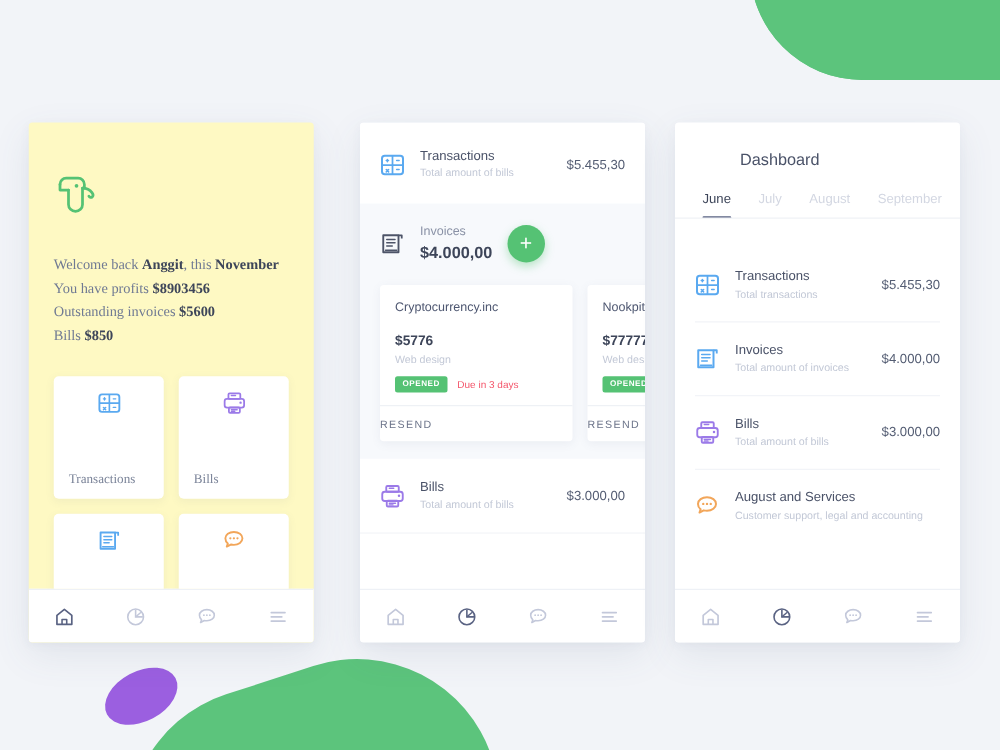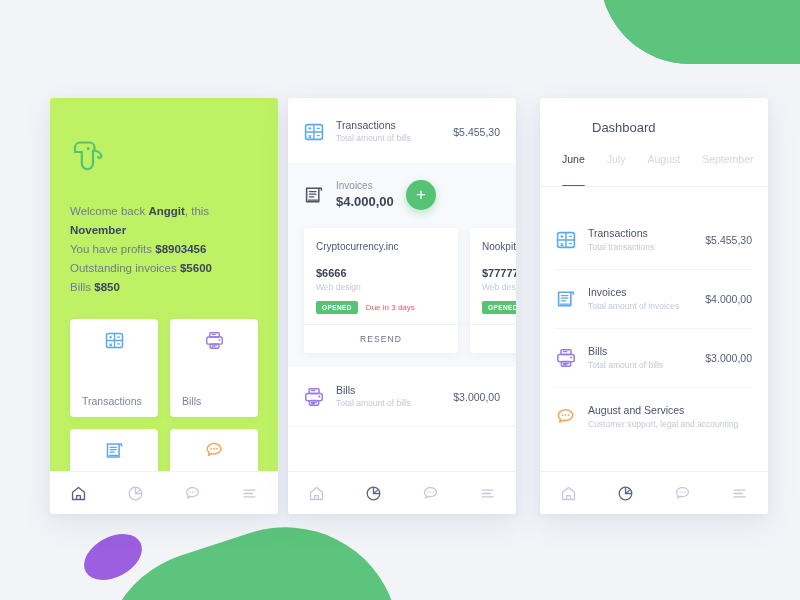--- a/index.html
+++ b/index.html
@@ -35,21 +35,21 @@
   }
 
   
   .panel{
     position:absolute;top:98px;width:228px;height:416px;
     border-radius:3px;overflow:hidden;
     box-shadow:0 10px 30px rgba(80,95,130,.10), 0 2px 8px rgba(80,95,130,.05);
     background:#ffffff;
     display:flex;flex-direction:column;
   }
-  #panel-home{left:50px;background:#bef264;}
+  #panel-home{left:23px;background:#fef9c3;font-family:Liberation Serif, serif;}
   #panel-invoices{left:288px;background:#f7f9fc;}
   #panel-dashboard{left:540px;background:#ffffff;}
 
   .panel-body{flex:1;overflow:hidden;position:relative;}
 
   
   .bottom-nav{
     height:42px;background:#fff;
     display:flex;align-items:center;justify-content:space-around;
     border-top:1px solid #eef1f6;
@@ -119,33 +119,33 @@
   .inv-amount{font-size:11px;font-weight:bold;color:#3d4559;margin-bottom:3px;}
   .inv-desc{font-size:8.5px;color:#c2c8d6;margin-bottom:9px;}
   .inv-tagrow{display:flex;align-items:center;gap:8px;margin-bottom:10px;}
   .tag-opened{
     background:#55c274;color:#fff;font-size:6.5px;font-weight:bold;
     letter-spacing:.4px;padding:3px 6px;border-radius:2px;
   }
   .inv-due{font-size:8px;color:#f4566b;white-space:nowrap;}
   .inv-resend{
     border-top:1px solid #eef1f5;margin:0 -12px;
-    text-align:center;padding:9px 0;
+    padding:9px 0;
     font-size:8.5px;letter-spacing:1.1px;color:#6b7389;
   }
   .bills-row{background:#fff;border-bottom:1px solid #f1f3f7;}
 
   
   .dash-title{font-size:13px;color:#4a5268;padding:22px 20px 0 20px;margin-left:32px;}
   .tabs{
     display:flex;gap:22px;padding:18px 20px 0 22px;
     border-bottom:1px solid #f0f2f6;
     overflow:hidden;white-space:nowrap;
   }
-  .tab{font-size:10.5px;color:#d3d7e2;padding-bottom:21px;position:relative;}
+  .tab{font-size:10.5px;color:#d3d7e2;padding-bottom:9px;position:relative;}
   .tab.active{color:#3d4559;}
   .tab.active:after{
     content:"";position:absolute;left:0;right:0;bottom:-1px;height:2px;
     background:#5a6383;border-radius:2px;
   }
   .dash-list{padding:0 16px;}
   .dash-row{
     display:flex;align-items:center;gap:12px;
     padding:15px 0;border-bottom:1px solid #f2f4f8;
   }
@@ -302,21 +302,21 @@
         <div class="ih-title">Invoices</div>
         <div class="ih-amount">$4.000,00</div>
       </div>
       <div class="fab">+</div>
     </div>
 
     <div class="inv-scroller">
 
       <div class="inv-card">
         <div class="inv-name">Cryptocurrency.inc</div>
-        <div class="inv-amount">$6666</div>
+        <div class="inv-amount">$5776</div>
         <div class="inv-desc">Web design</div>
         <div class="inv-tagrow">
           <span class="tag-opened">OPENED</span>
           <span class="inv-due">Due in 3 days</span>
         </div>
         <div class="inv-resend">RESEND</div>
       </div>
 
       <div class="inv-card">
         <div class="inv-name">Nookpitch.co</div>

